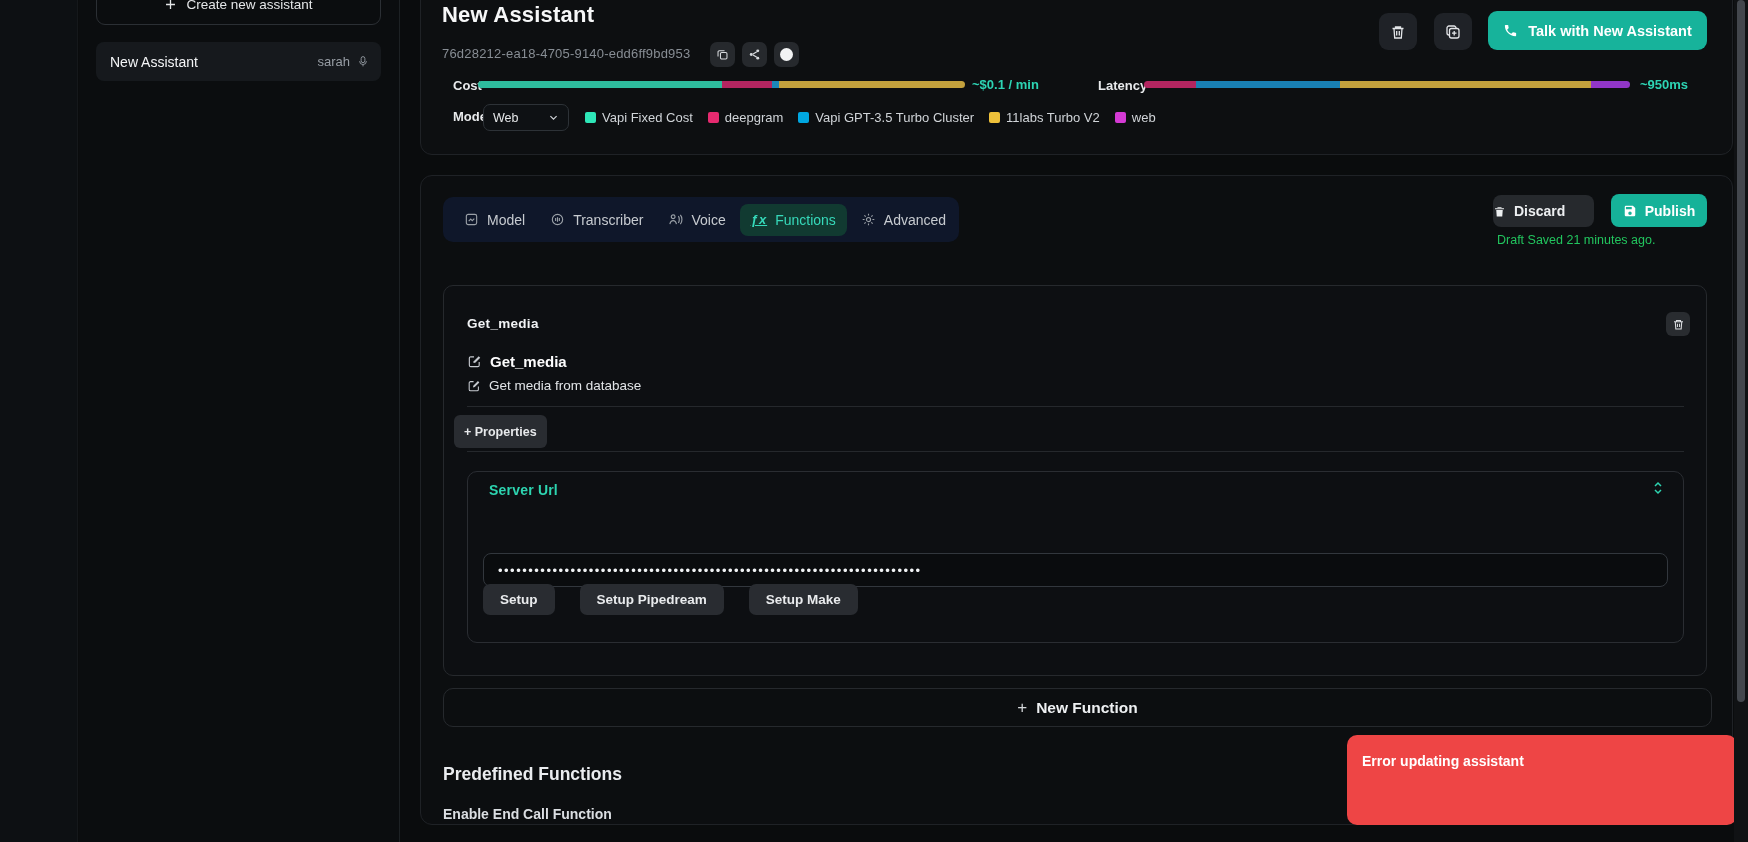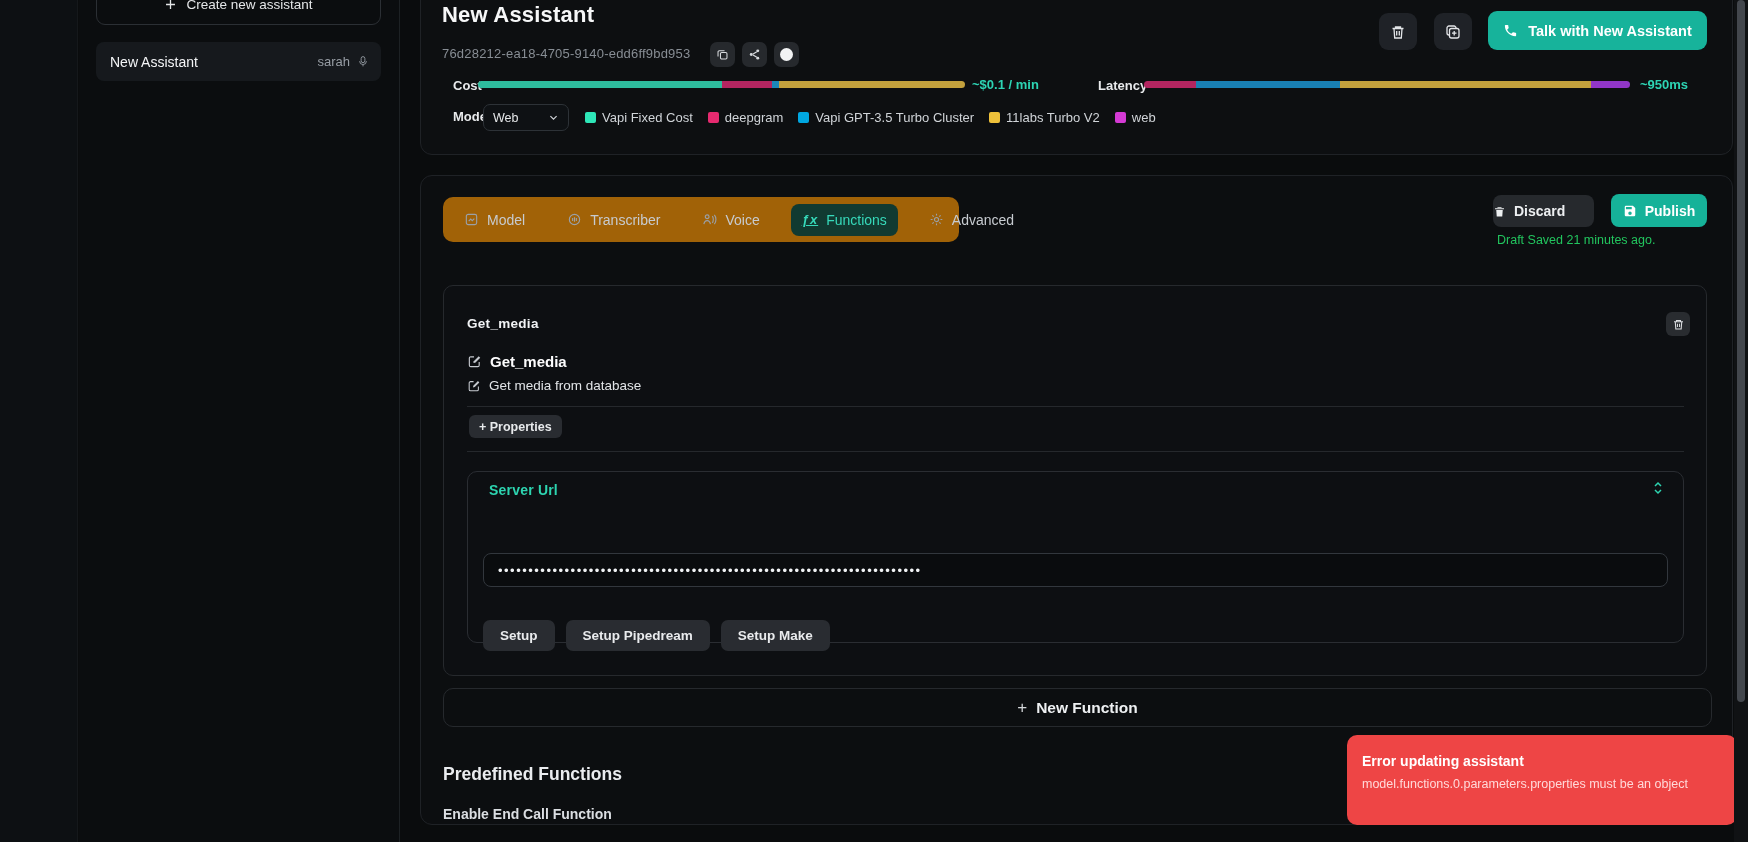--- a/index.html
+++ b/index.html
@@ -49,22 +49,22 @@
     border:1px solid #2d3237; border-radius:7px; display:flex; align-items:center;
     justify-content:space-between; padding:0 9px; font-size:12.5px; color:#e6e8ea; cursor:pointer;
   }
   .legend { left:585px; top:104px; height:27px; display:flex; align-items:center; gap:15px;text-align:center; }
   .legend-item { display:flex; align-items:center; gap:6px; font-size:13px; color:#d0d4d8; white-space:nowrap; }
   .legend-sq { width:11px; height:11px; border-radius:2px; }
 
   
   .section-card { left:420px; top:175px; width:1313px; height:650px; background:#0c0e10; border:1px solid #1f2226; border-radius:12px; }
   .tabbar {
-    left:443px; top:197px; width:516px; height:45px; background:#a16207; border-radius:10px;
-    display:flex; align-items:center; padding:0 10px; gap:20px;
+    left:443px; top:197px; width:516px; height:45px; background:#0f172a; border-radius:10px;
+    display:flex; align-items:center; padding:0 10px; gap:3px;
   }
   .tab { display:flex; align-items:center; gap:8px; padding:8px 11px; font-size:14px; color:#c7cbd0; border-radius:8px; cursor:pointer; white-space:nowrap; }
   .tab .tab-ic { color:#9aa0a7; display:flex; }
   .tab.active { background:#113a31; color:#36d9ba; }
   .tab.active .tab-ic { color:#36d9ba; }
   .fx-glyph { font-style:italic; font-weight:700; font-size:13px; letter-spacing:1px;text-decoration:underline; }
 
   .discard-btn {
     left:1493px; top:195px; width:101px; height:32px; background:#26292d; border-radius:8px;
     display:flex; align-items:center; gap:8px;
@@ -79,33 +79,33 @@
 
   
   .function-card { left:443px; top:285px; width:1264px; height:391px; background:#0d0f12; border:1px solid #26292d; border-radius:10px; }
   .fc-title { left:467px; top:316px; font-size:13.5px; font-weight:700; color:#f1f3f5; letter-spacing:.3px; }
   .fc-trash { left:1666px; top:312px; width:24px; height:24px; background:#292c30; border-radius:6px; display:flex; align-items:center; justify-content:center; color:#dcdee1; cursor:pointer; }
   .fc-row { display:flex; align-items:center; gap:8px; color:#c6cad0; }
   .fc-name { font-size:15px; font-weight:700; color:#fdfdfe; }
   .fc-desc { font-size:13.5px; color:#e1e4e7; }
   .hline { height:1px; background:#25282c; }
   .props-btn {
-    left:469px; top:415px; height:23px; padding:0 10px; background:#292c31; border-radius:6px;
+    left:454px; top:415px; height:33px; padding:0 10px; background:#292c31; border-radius:6px;
     display:inline-flex; align-items:center; font-size:12.5px; font-weight:700; color:#e7e9eb; cursor:pointer;
   }
   .server-card { left:467px; top:471px; width:1217px; height:172px; border:1px solid #2a2d32; border-radius:10px; }
   .su-label { left:489px; top:482px; font-size:14px; font-weight:700; color:#2dd4b0; letter-spacing:.2px; }
   .su-sort { left:1652px; top:480px; color:#2dd4b0; cursor:pointer; }
   .text-input {
     left:483px; width:1185px; height:34px; background:#0a0c0e; border:1px solid #32373d; border-radius:8px;
     display:flex; align-items:center; padding:0 14px; font-size:13.5px; color:#e0e3e6;
     white-space:nowrap; overflow:hidden;
   }
   .secret { letter-spacing:1.5px; font-size:13px; color:#f1f3f5; }
-  .setup-row { left:483px; top:620px; display:flex; gap:11px; }
+  .setup-row { left:483px; top:584px; display:flex; gap:25px; }
   .setup-btn { height:31px; padding:0 17px; background:#292c31; border-radius:7px; display:flex; align-items:center; font-size:13.5px; font-weight:700; color:#e9ebed; cursor:pointer; }
 
   .nf-button {
     left:443px; top:688px; width:1269px; height:39px; border:1px solid #26292d; border-radius:10px;
     display:flex; align-items:center; justify-content:center; gap:9px;
     color:#eef0f2; font-size:15.5px; font-weight:600; cursor:pointer;
   }
   .nf-plus { color:#d4d7da; font-size:17px; font-weight:400; line-height:1; }
   .pf-heading { left:443px; top:764px; font-size:17.5px; font-weight:600; color:#eaecef; }
   .pf-enable { left:443px; top:806px; font-size:14px; font-weight:600; color:#dbdee2; }
@@ -365,19 +365,18 @@
 
   <div class="abs nf-button">
     <span class="nf-plus">+</span>
     <span>New Function</span>
   </div>
   <div class="abs pf-heading">Predefined Functions</div>
   <div class="abs pf-enable">Enable End Call Function</div>
 
   <div class="abs toast">
     <div class="toast-title">Error updating assistant</div>
-    <div class="toast-msg">model.functions.0.parameters.properties must be an object</div>
   </div>
 
   <div class="abs sb-track"></div>
   <div class="abs sb-thumb"></div>
 
 </div>
 
 </body></html>

